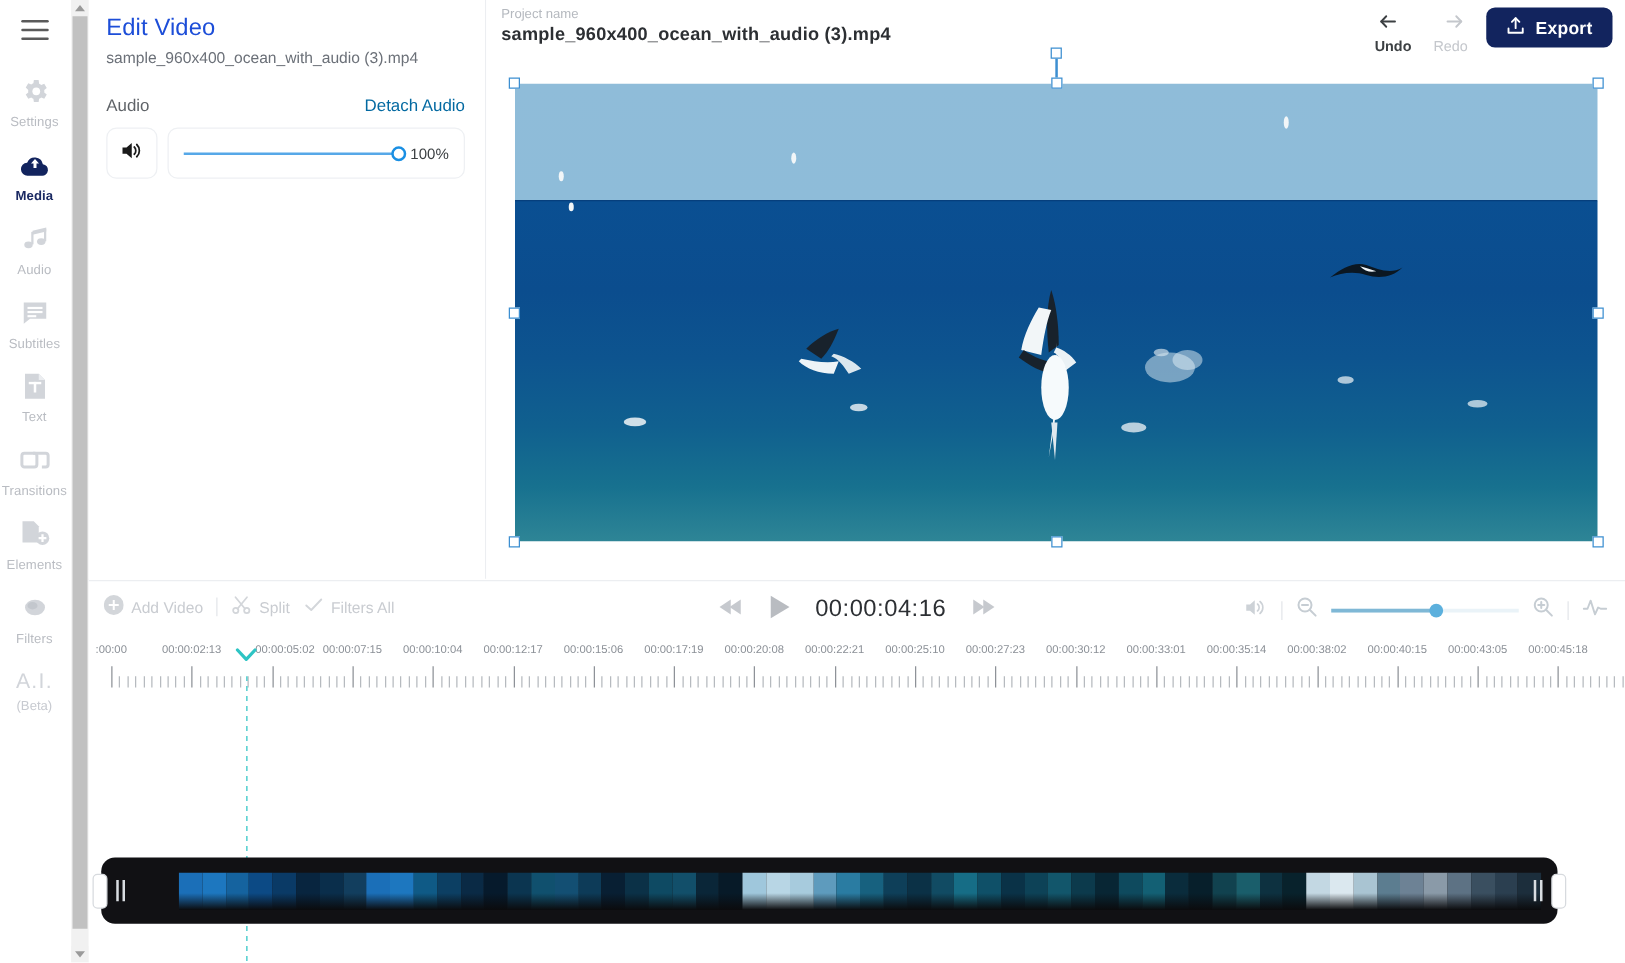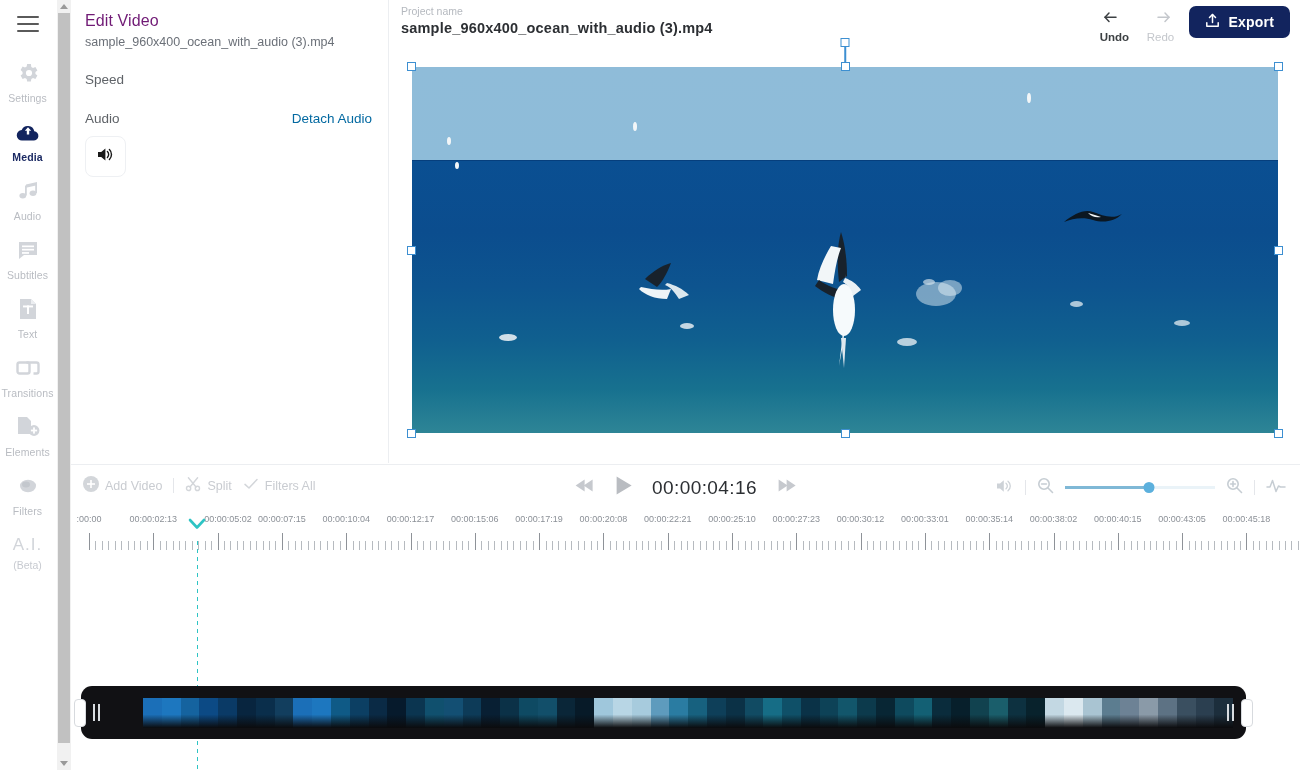--- a/index.html
+++ b/index.html
@@ -39,21 +39,21 @@
   .scroll-dn { position: absolute; bottom: 0; left: 0; width: 14px; height: 13px;
     background: #f1f1f1; display: flex; align-items: center; justify-content: center; }
   .scroll-dn i { width: 0; height: 0; border-left: 4px solid transparent;
     border-right: 4px solid transparent; border-top: 5px solid #9a9a9a; display: block; }
   .scroll-thumb { position: absolute; top: 13px; left: 1px; width: 12px; height: 730px;
     background: #c1c1c1; border-radius: 0; }
 
   
   .panel { position: absolute; left: 71px; top: 0; width: 318px; height: 463px;
     background: #fff; border-right: 1px solid #eceef1; padding: 12px 16px 0 14px; }
-  .panel-title { font-size: 16px; color: #701a75; font-weight: normal; letter-spacing: .1px; }
+  .panel-title { font-size: 19px; color: #1d4ed8; font-weight: normal; letter-spacing: .1px; }
   .panel-sub { font-size: 12.5px; color: #6b7078; margin-top: 5px; }
   .sect-label { font-size: 13.5px; color: #5f6368; margin-top: 23px; }
   .speed-row { display: flex; gap: 8px; margin-top: 11px; }
   .speed-btn { width: 68px; height: 41px; border: 1px solid #e6e9ed; border-radius: 7px;
     background: #fff; display: flex; align-items: center; justify-content: center;
     font-size: 12.5px; color: #85898f; cursor: pointer; }
   .speed-btn.sel { border: 1px solid #7fc4e8; color: #5f6368; }
 
   .audio-head { display: flex; justify-content: space-between; align-items: baseline;
     margin-top: 24px; }
@@ -259,35 +259,40 @@
     <div class="scroll-thumb"></div>
     <div class="scroll-dn">
         <i></i>
       </div>
   </div>
 
   <div class="panel">
     <div class="panel-title">Edit Video</div>
     <div class="panel-sub">sample_960x400_ocean_with_audio (3).mp4</div>
 
-    <div class="sect-label">Speed</div>
 
     <div class="audio-head">
       <div class="sect-label">Audio</div>
       <div class="detach">Detach Audio</div>
     </div>
     <div class="audio-row">
       <div class="spk-btn">
         <span>
           <svg width="19" height="17" viewBox="0 0 19 17" fill="#1a1a1a">
             <path d="M2 6h3.2L9.4 2.4v12.2L5.2 11H2z"></path>
             <path d="M11.4 5.6a4 4 0 0 1 0 5.8" stroke="#1a1a1a" stroke-width="1.4" fill="none" stroke-linecap="round"></path>
             <path d="M13.4 3.6a6.8 6.8 0 0 1 0 9.8" stroke="#1a1a1a" stroke-width="1.4" fill="none" stroke-linecap="round"></path>
           </svg>
         </span>
+      </div>
+      <div class="vol-box">
+        <div class="vol-track">
+          <div class="vol-knob"></div>
+        </div>
+        <div class="vol-pct">100%</div>
       </div>
     </div>
   </div>
 
   <div class="preview">
     <div class="proj-name-lbl">Project name</div>
     <div class="proj-name">sample_960x400_ocean_with_audio (3).mp4</div>
 
     <div class="topright">
       <div class="ur undo">

